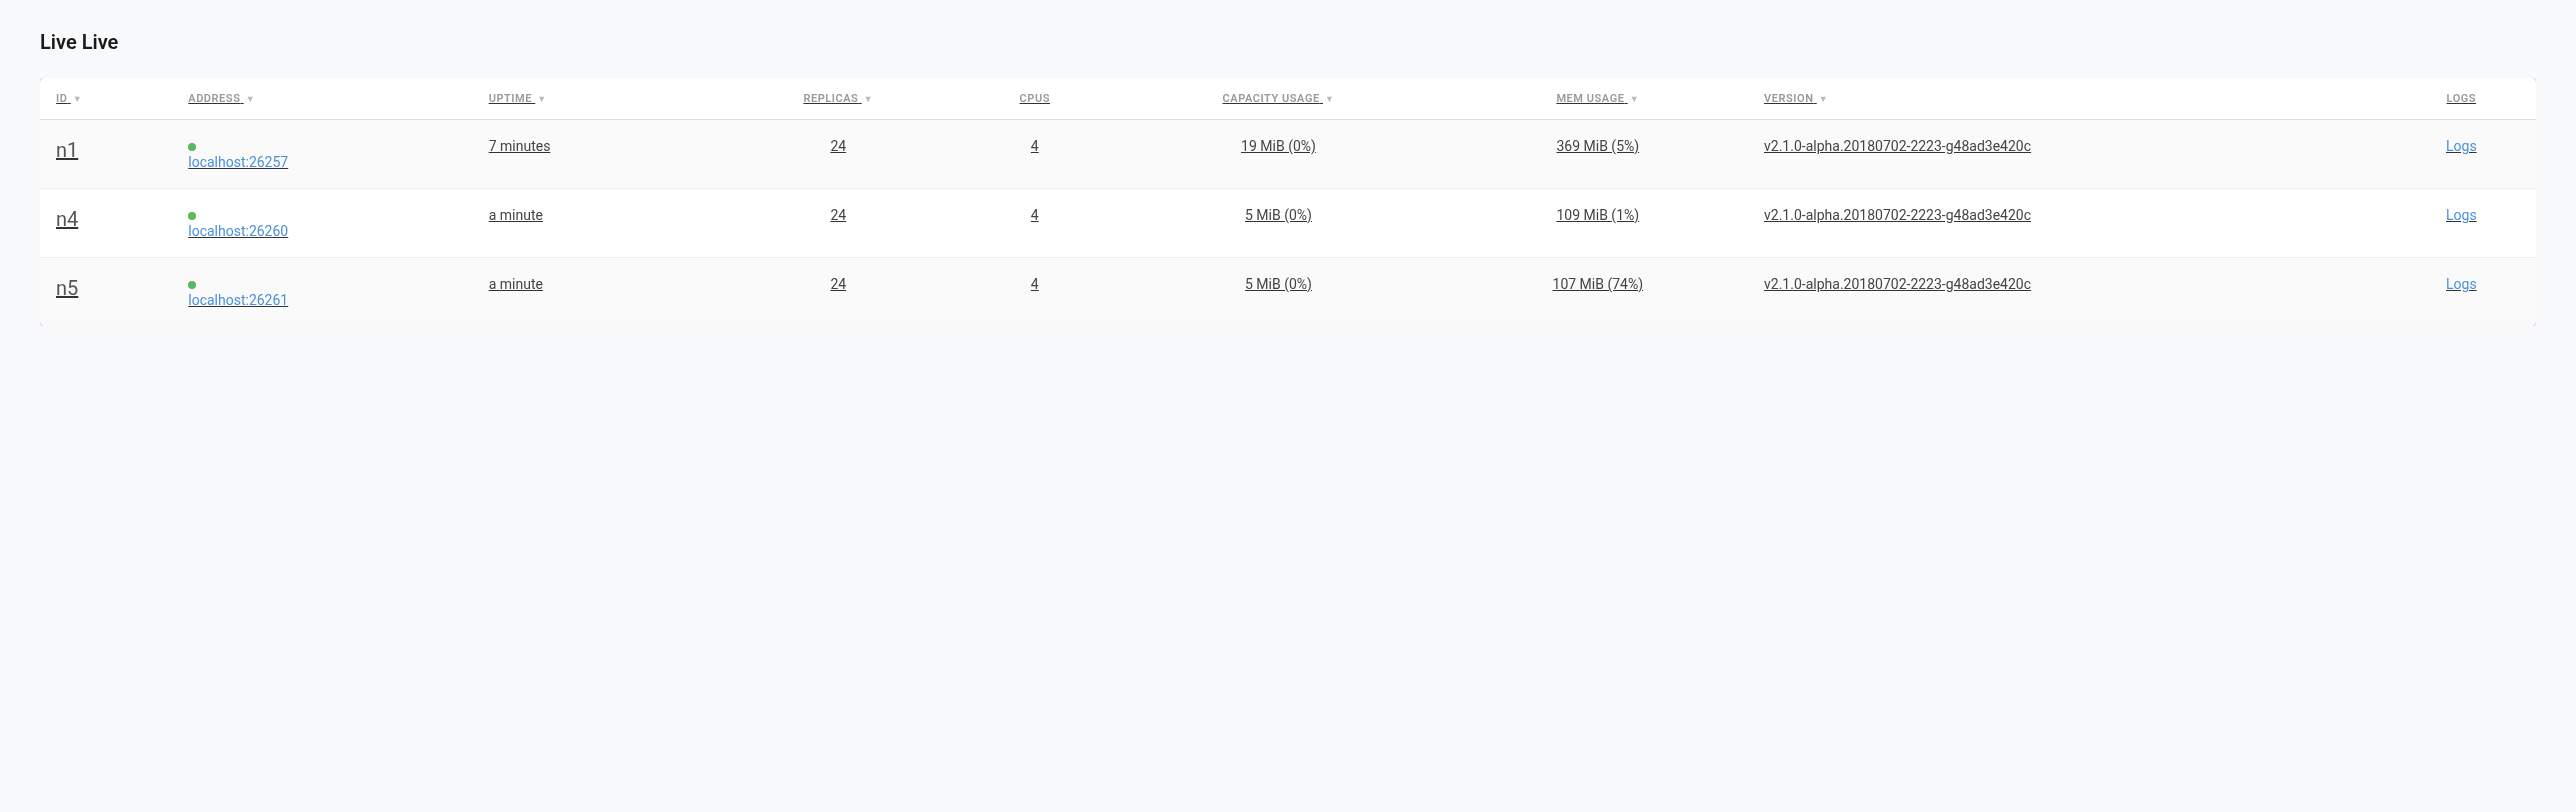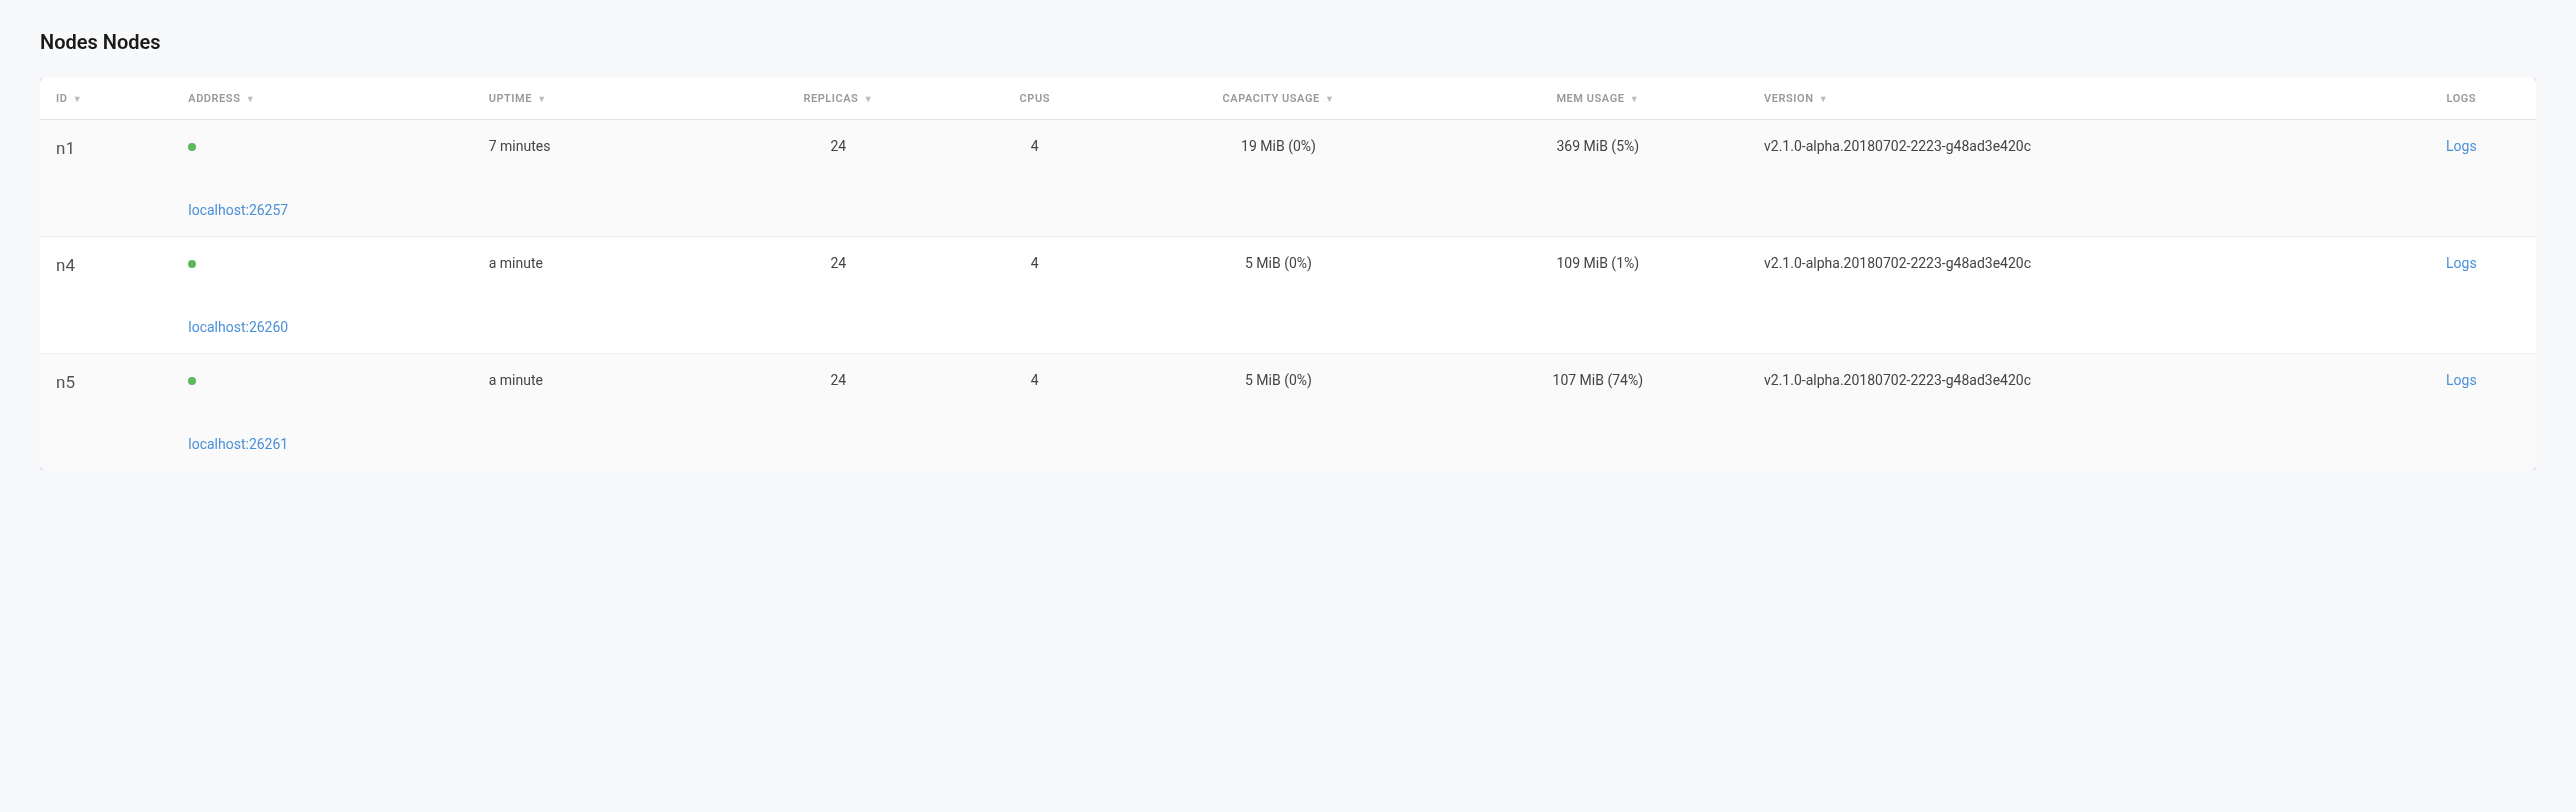--- a/index.html
+++ b/index.html
@@ -21,20 +21,21 @@
       color: #1a1a1a;
       margin-bottom: 24px;
     }
 
     table {
       width: 100%;
       border-collapse: collapse;
       background: #a21caf;
       border-radius: 4px;
       overflow: hidden;
+      text-decoration: underline;
     }
 
     thead tr {
       border-bottom: 1px solid #e0e0e0;
     }
 
     th {
       text-align: left;
       padding: 14px 16px;
       font-size: 11px;
@@ -68,41 +69,40 @@
 
     td {
       padding: 18px 16px;
       font-size: 14px;
       color: #444;
       vertical-align: top;
     }
 
     .node-id {
       color: #555;
-      font-size: 17px;
+      font-size: 20px;
     }
 
     .address-cell {
       color: #4a90d9;
     }
 
     .address-cell .dot {
       display: inline-block;
       width: 8px;
       height: 8px;
       background: #5cb85c;
       border-radius: 50%;
       margin-right: 6px;
     }
 
     .address-link {
       color: #4a90d9;
       text-decoration: none;
       display: block;
-      margin-top: 48px;
     }
 
     .logs-link {
       color: #4a90d9;
       text-decoration: none;
       font-size: 14px;
     }
 
     .text-right {
       text-align: center;
@@ -118,21 +118,21 @@
     th.col-replicas { width: 129px; }
     th.col-cpus { width: 79px; }
     th.col-capacity { width: 179px; text-align: center; }
     th.col-mem { width: 159px; }
     th.col-version { width: 338px; }
     th.col-logs { width: 79px; }
   </style>
 </head>
 <body>
 
-<h1>Nodes Nodes</h1>
+<h1>Live Live</h1>
 
 <table>
   <thead>
     <tr>
       <th class="col-id">
         <span>ID</span>
         <span class="sort-arrow">▼</span>
       </th>
       <th class="col-address">
         <span>ADDRESS</span>

